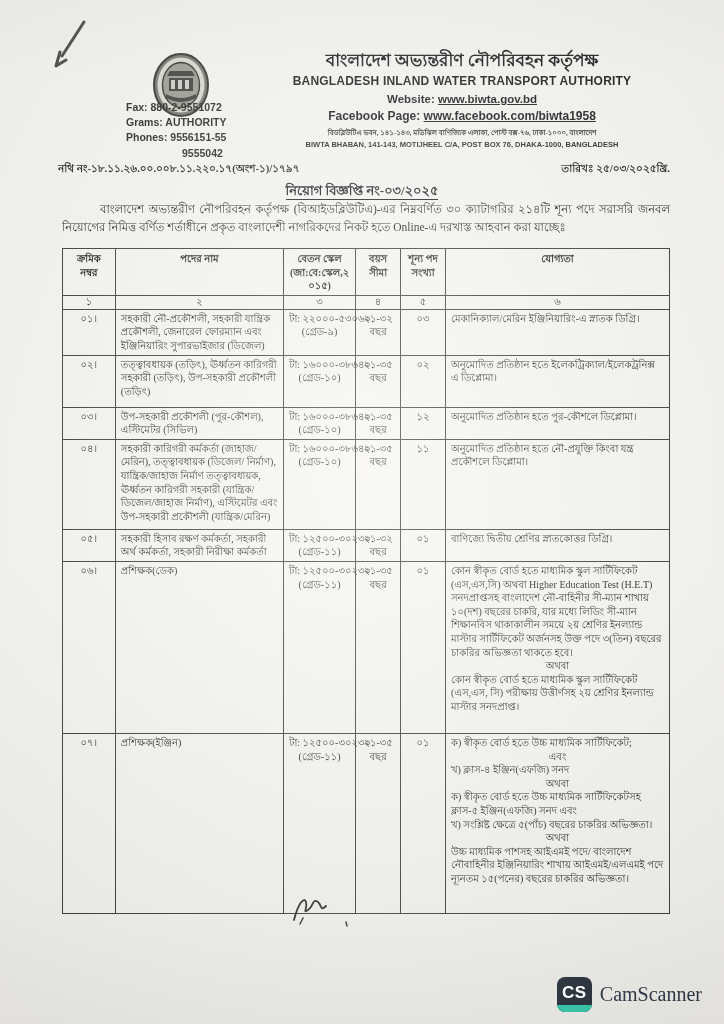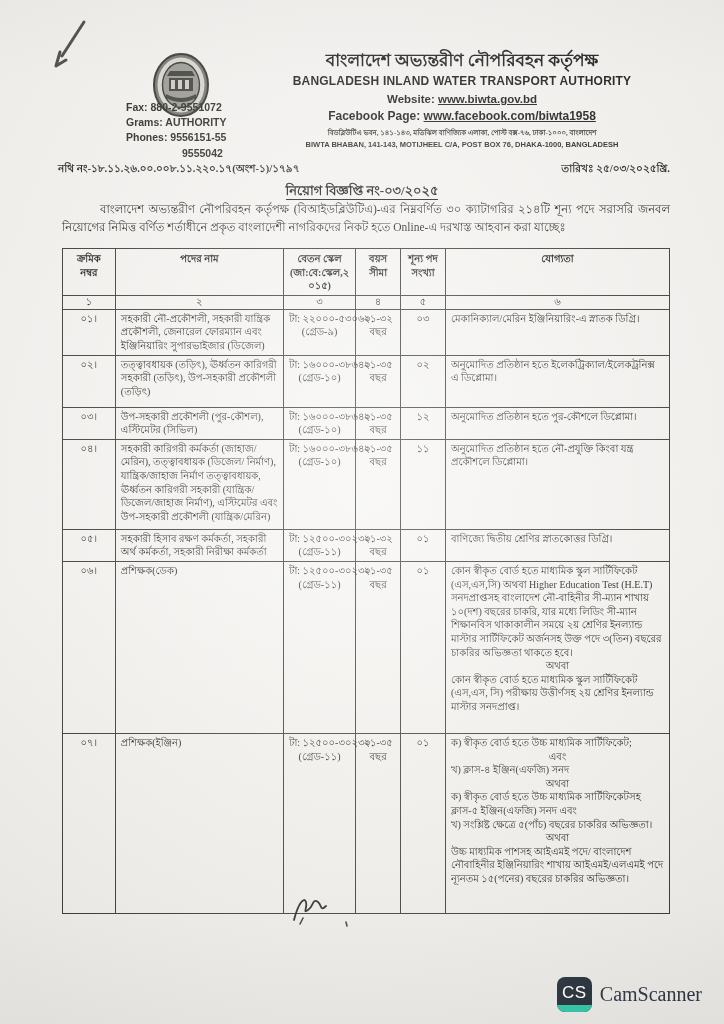--- a/index.html
+++ b/index.html
@@ -51,21 +51,21 @@
   .tb tbody tr:nth-child(7){height:180px;}
 
   .signature{left:288px;top:894px;width:72px;height:36px;}
 
   
   .cs-badge{right:22px;bottom:12px;display:flex;align-items:center;gap:8px;}
   .cs-icon{width:35px;height:35px;border-radius:8px;background:#222b35;position:relative;overflow:hidden;
            display:flex;align-items:center;justify-content:center;}
   .cs-icon .bar{position:absolute;left:0;right:0;bottom:0;height:7px;background:#2ec4a5;}
   .cs-icon .cs-letters{position:relative;z-index:2;color:#ffffff;font-family:"Liberation Sans","DejaVu Sans",sans-serif;
-           font-weight:normal;font-size:17px;letter-spacing:.5px;margin-bottom:4px;}
+           font-weight:bold;font-size:17px;letter-spacing:.5px;margin-bottom:4px;}
   .cs-label{font-family:"Liberation Serif","DejaVu Serif",serif;font-size:20px;color:#2b3442;}
 </style>
 </head>
 <body>
 
 <div class="page">
 
   <svg class="abs corner-mark" viewBox="0 0 50 56">
     <path d="M38 6 L16 40 M14 36 L10 50 M10 50 L20 44" stroke="#4a4a46" stroke-width="3" fill="none" stroke-linecap="round"></path>
   </svg>

